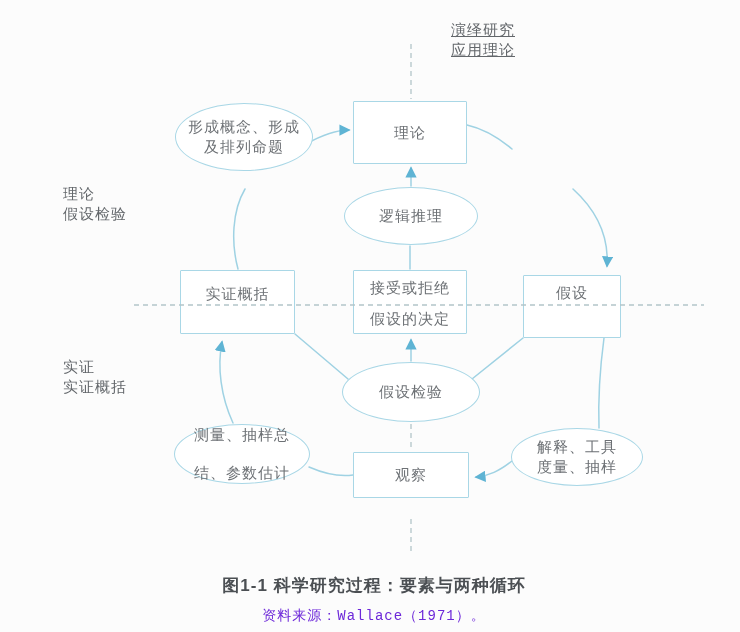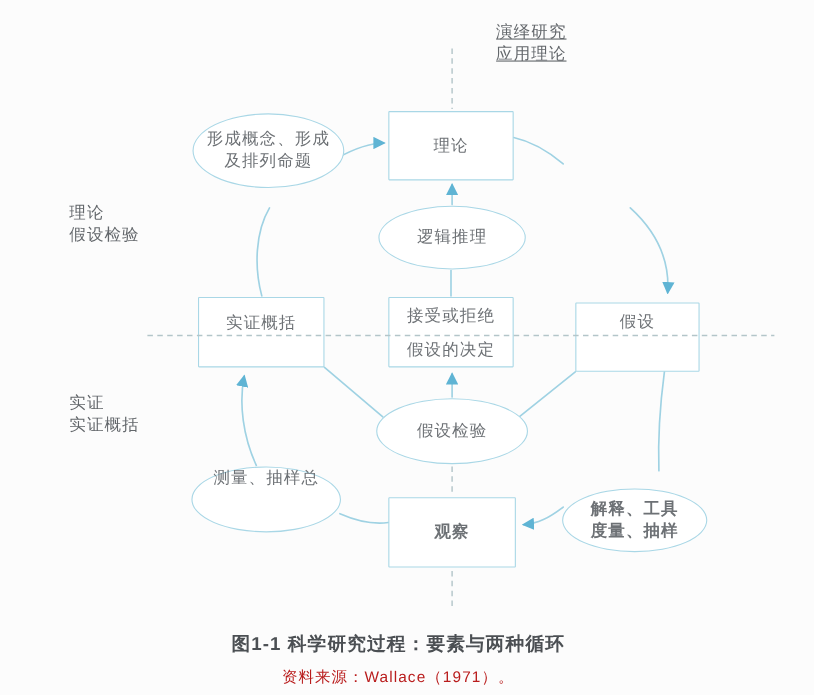--- a/index.html
+++ b/index.html
@@ -42,36 +42,36 @@
     position: absolute;
     color: #63676b;
     font-size: 15px;
     line-height: 20px;
     letter-spacing: 1px;
     z-index: 2;
     white-space: nowrap;
   }
   .caption {
     position: absolute;
-    left: 0; width: 724px;
+    left: 12px; width: 724px;
     text-align: center;
     z-index: 2;
   }
   #caption-title {
     top: 574px;
     color: #4b4f53;
     font-size: 17px;
     font-weight: 700;
     letter-spacing: 1px;
   }
   #caption-source {
     top: 607px;
-    color: #b91c1c;
+    color: #6d28d9;
     font-size: 14px;
-    font-family: Liberation Sans, sans-serif;
+    font-family: Liberation Mono, monospace;
     letter-spacing: 1px;
   }
   .gap10 { height: 11px; }
 </style>
 </head>
 <body>
 
 <div id="figure">
 
   <svg id="connector-layer" class="layer" viewBox="0 0 740 632">
@@ -113,47 +113,48 @@
   <div class="node rect top-align" style="left:180px; top:270px; width:115px; height:64px; padding-top:13px;">
     <span>实证概括</span>
   </div>
 
   <div class="node rect top-align" style="left:353px; top:270px; width:114px; height:64px; padding-top:7px;text-align:right;">
     <span>接受或拒绝</span>
     <span class="gap10"></span>
     <span>假设的决定</span>
   </div>
 
-  <div class="node rect top-align" style="left:523px; top:275px; width:113px; height:63px; padding-top:7px;">
+  <div class="node rect top-align" style="left:523px; top:275px; width:98px; height:63px; padding-top:7px;">
     <span>假设</span>
   </div>
 
-  <div class="node rect" style="left:353px; top:452px; width:116px; height:64px;font-weight:bold;">
+  <div class="node rect" style="left:353px; top:452px; width:116px; height:46px;">
     <span>观察</span>
   </div>
 
   <div class="node ellipse" style="left:175px; top:103px; width:138px; height:68px;">
     <span>形成概念、形成</span>
     <span>及排列命题</span>
   </div>
 
 
   <div class="node ellipse" style="left:344px; top:187px; width:134px; height:58px;">
     <span>逻辑推理</span>
   </div>
 
   <div class="node ellipse" style="left:342px; top:362px; width:138px; height:60px;">
     <span>假设检验</span>
   </div>
 
   <div class="node ellipse" style="left:174px; top:424px; width:136px; height:60px;justify-content:space-between;">
     <span>测量、抽样总</span>
+    <span>结、参数估计</span>
   </div>
 
-  <div class="node ellipse" style="left:511px; top:444px; width:132px; height:58px;font-weight:bold;">
+  <div class="node ellipse" style="left:511px; top:428px; width:132px; height:58px;">
     <span>解释、工具</span>
     <span>度量、抽样</span>
   </div>
 
 
   <div class="side-label" style="left:451px; top:20px;text-decoration:underline;">
     <div>演绎研究</div>
     <div>应用理论</div>
   </div>
 

